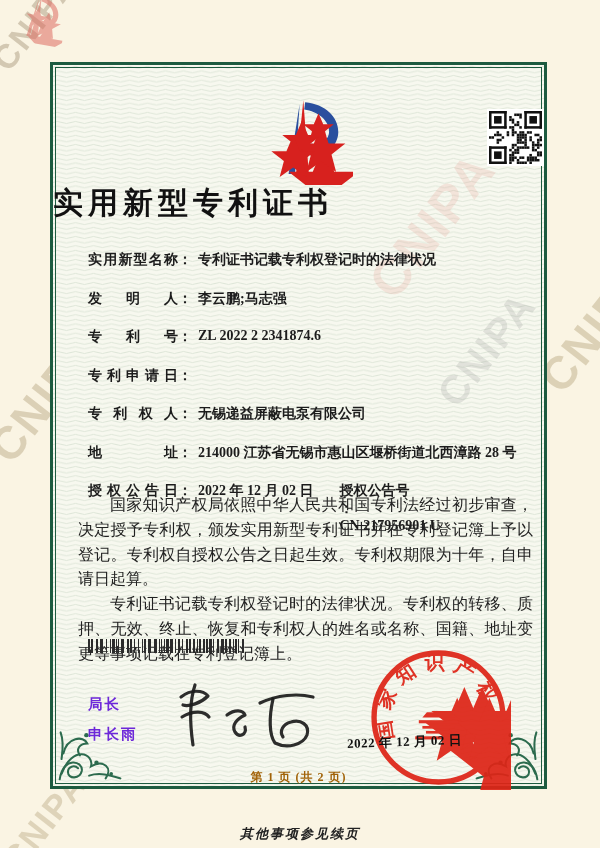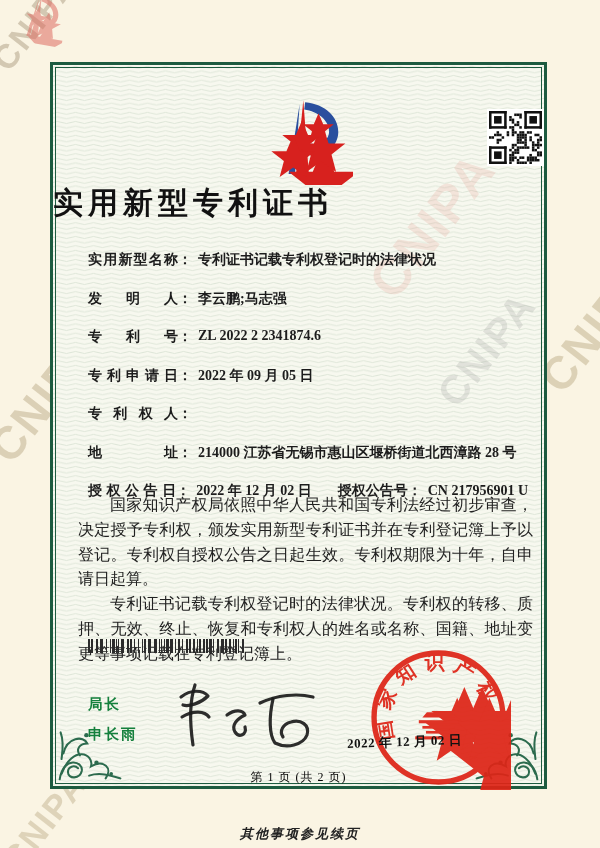--- a/index.html
+++ b/index.html
@@ -36,45 +36,45 @@
   .logo    { position:absolute; left:208px; top:28px; }
   .qr      { position:absolute; left:434px; top:44px; width:57px; height:57px; background:#fff; padding:2px; }
   .title   { position:absolute; left:0; top:118px; width:100%; text-align:left;
              font-size:30px; font-weight:bold; letter-spacing:5px; color:#111; }
 
   .fields  { position:absolute; left:35px; top:186px; width:440px; }
   .field-row { display:flex; align-items:flex-start; height:22px; margin-bottom:16.5px;
                font-size:14px; font-weight:600; color:#1c1c1c; white-space:nowrap; }
   .field-label { display:inline-block; width:90px; text-align:justify; text-align-last:justify; }
   .field-colon { margin-right:6px; }
-  .pair2 { display:flex; align-items:baseline; margin-left:26px; }
+  .pair2 { display:flex; align-items:baseline; margin-left:26px;flex-direction:column; }
   .pair2 .field-label2 { margin-right:0; }
 
   .body-text { position:absolute; left:25px; top:428px; width:455px; font-size:16px;
                line-height:1.55; color:#222; text-align:justify; }
   .body-text p { text-indent:2em; }
 
   .barcode { position:absolute; left:35px; top:574px; }
   .barcode .bars rect { fill:#2b2b2b; }
 
   .commissioner { position:absolute; left:35px; top:630px;
                   font-family:"Liberation Sans","DejaVu Sans",sans-serif;
-                  font-weight:bold; font-size:14.5px; color:#15803d; letter-spacing:2px; }
+                  font-weight:bold; font-size:14.5px; color:#6d28d9; letter-spacing:2px; }
   .commissioner div { margin-bottom:11px; }
 
   .signature { position:absolute; left:112px; top:612px; }
   .signature path { stroke:#1b1b1b; stroke-width:3.2; fill:none;
                     stroke-linecap:round; stroke-linejoin:round; opacity:.92; }
 
   .seal { position:absolute; left:313px; top:580px; opacity:.93; }
   .seal-date { position:absolute; left:294px; top:668px; font-size:13px; font-weight:700;
                color:#111; transform:rotate(-2deg); letter-spacing:.5px; white-space:nowrap; }
 
   .page-info { position:absolute; left:0; top:704px; width:100%; text-align:center;
-               font-size:12px; font-weight:400; color:#000000; letter-spacing:1px; }
+               font-size:12px; font-weight:700; color:#a16207; letter-spacing:1px; }
 
   .continuation { position:absolute; left:0; top:825px; width:100%; text-align:center;
                   font-size:13px; font-style:italic; font-weight:600; color:#222;
                   letter-spacing:2px; z-index:2; }
 </style>
 </head>
 <body>
 
 <div class="page">
 
@@ -302,25 +302,25 @@
             <span>李云鹏;马志强</span>
         </div>
         <div class="field-row">
           <span class="field-label">专利号</span>
             <span class="field-colon">：</span>
             <span>ZL 2022 2 2341874.6</span>
         </div>
         <div class="field-row">
           <span class="field-label">专利申请日</span>
             <span class="field-colon">：</span>
-            <span>2022 年 09 月 05 日</span>
         </div>
         <div class="field-row">
           <span class="field-label">专利权人</span>
             <span class="field-colon">：</span>
+            <span>无锡递益屏蔽电泵有限公司</span>
         </div>
         <div class="field-row">
           <span class="field-label">地址</span>
             <span class="field-colon">：</span>
             <span>214000 江苏省无锡市惠山区堰桥街道北西漳路 28 号</span>
         </div>
         <div class="field-row">
           <span class="field-label">授权公告日</span>
             <span class="field-colon">：</span>
             <span>2022 年 12 月 02 日</span>

